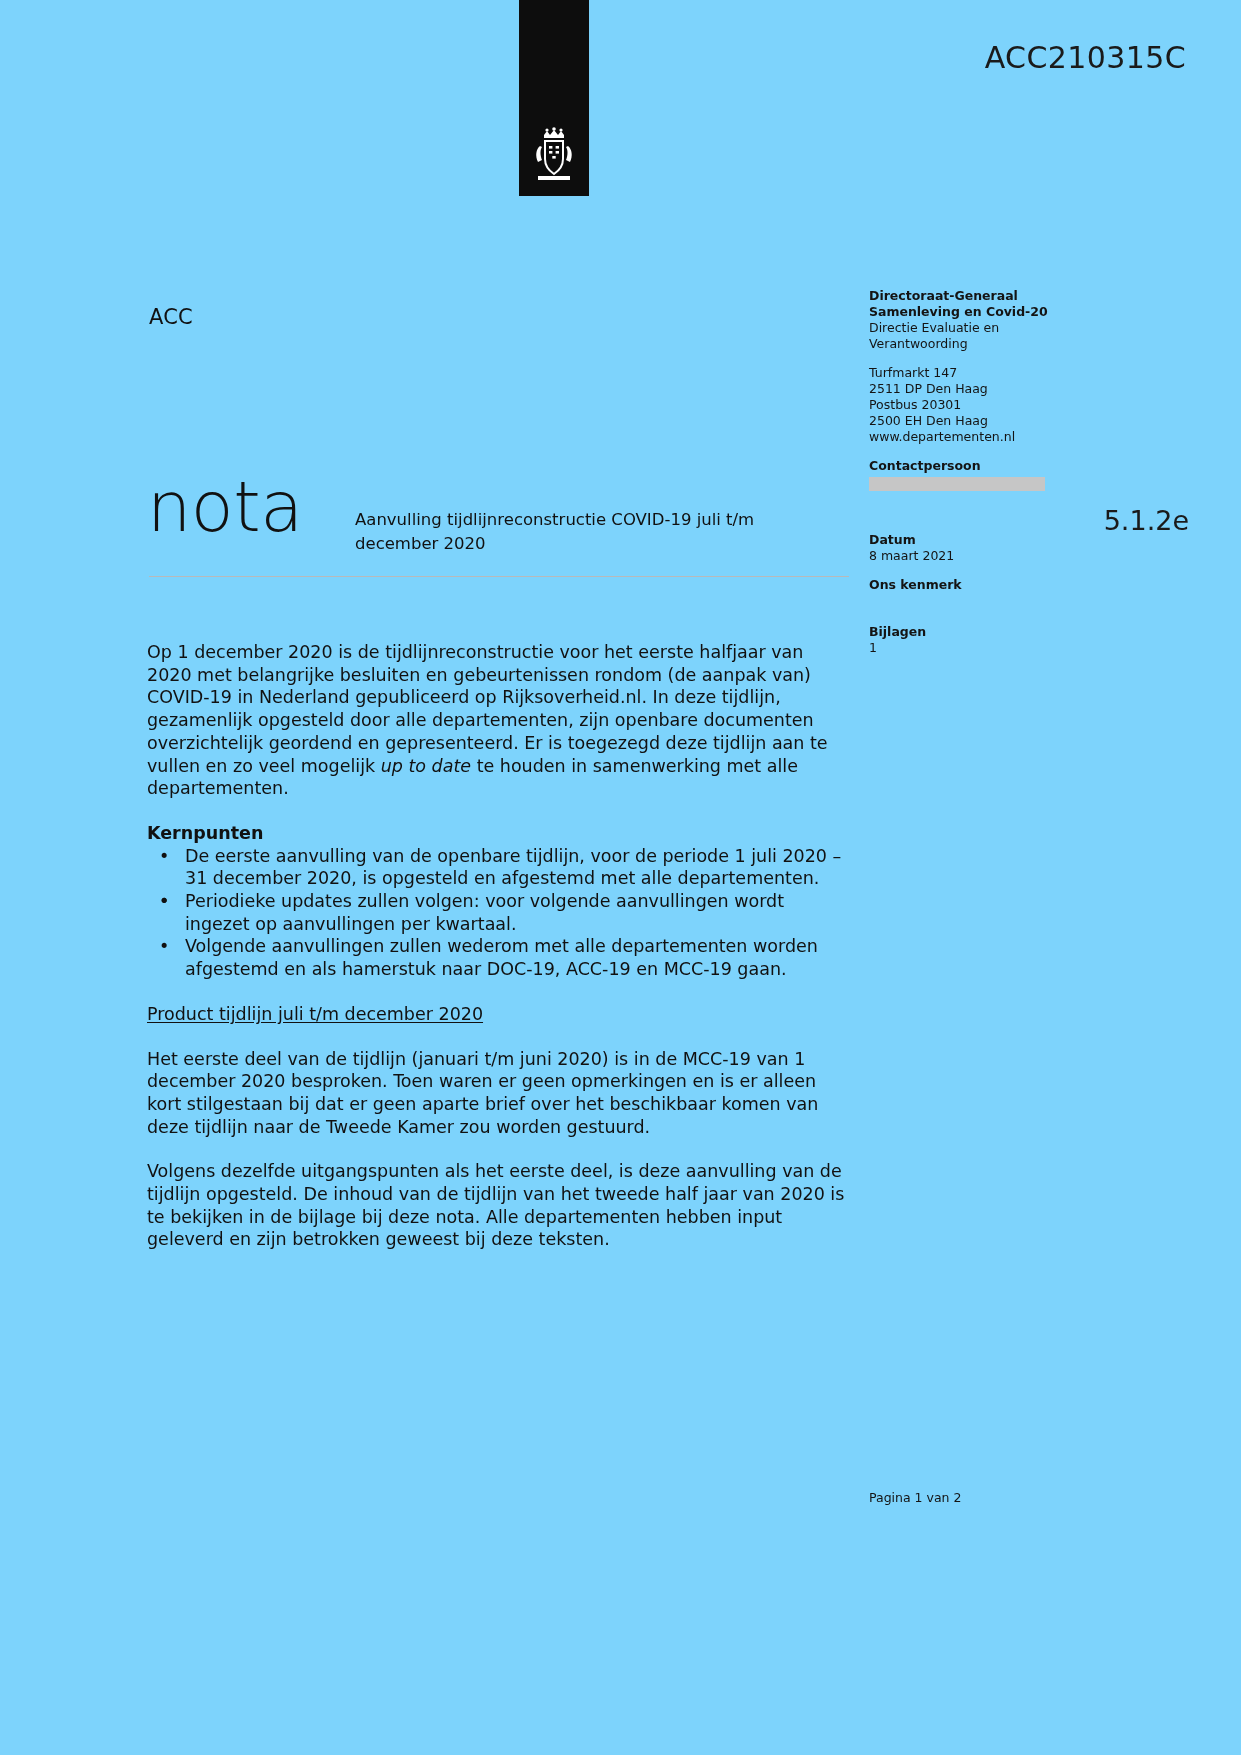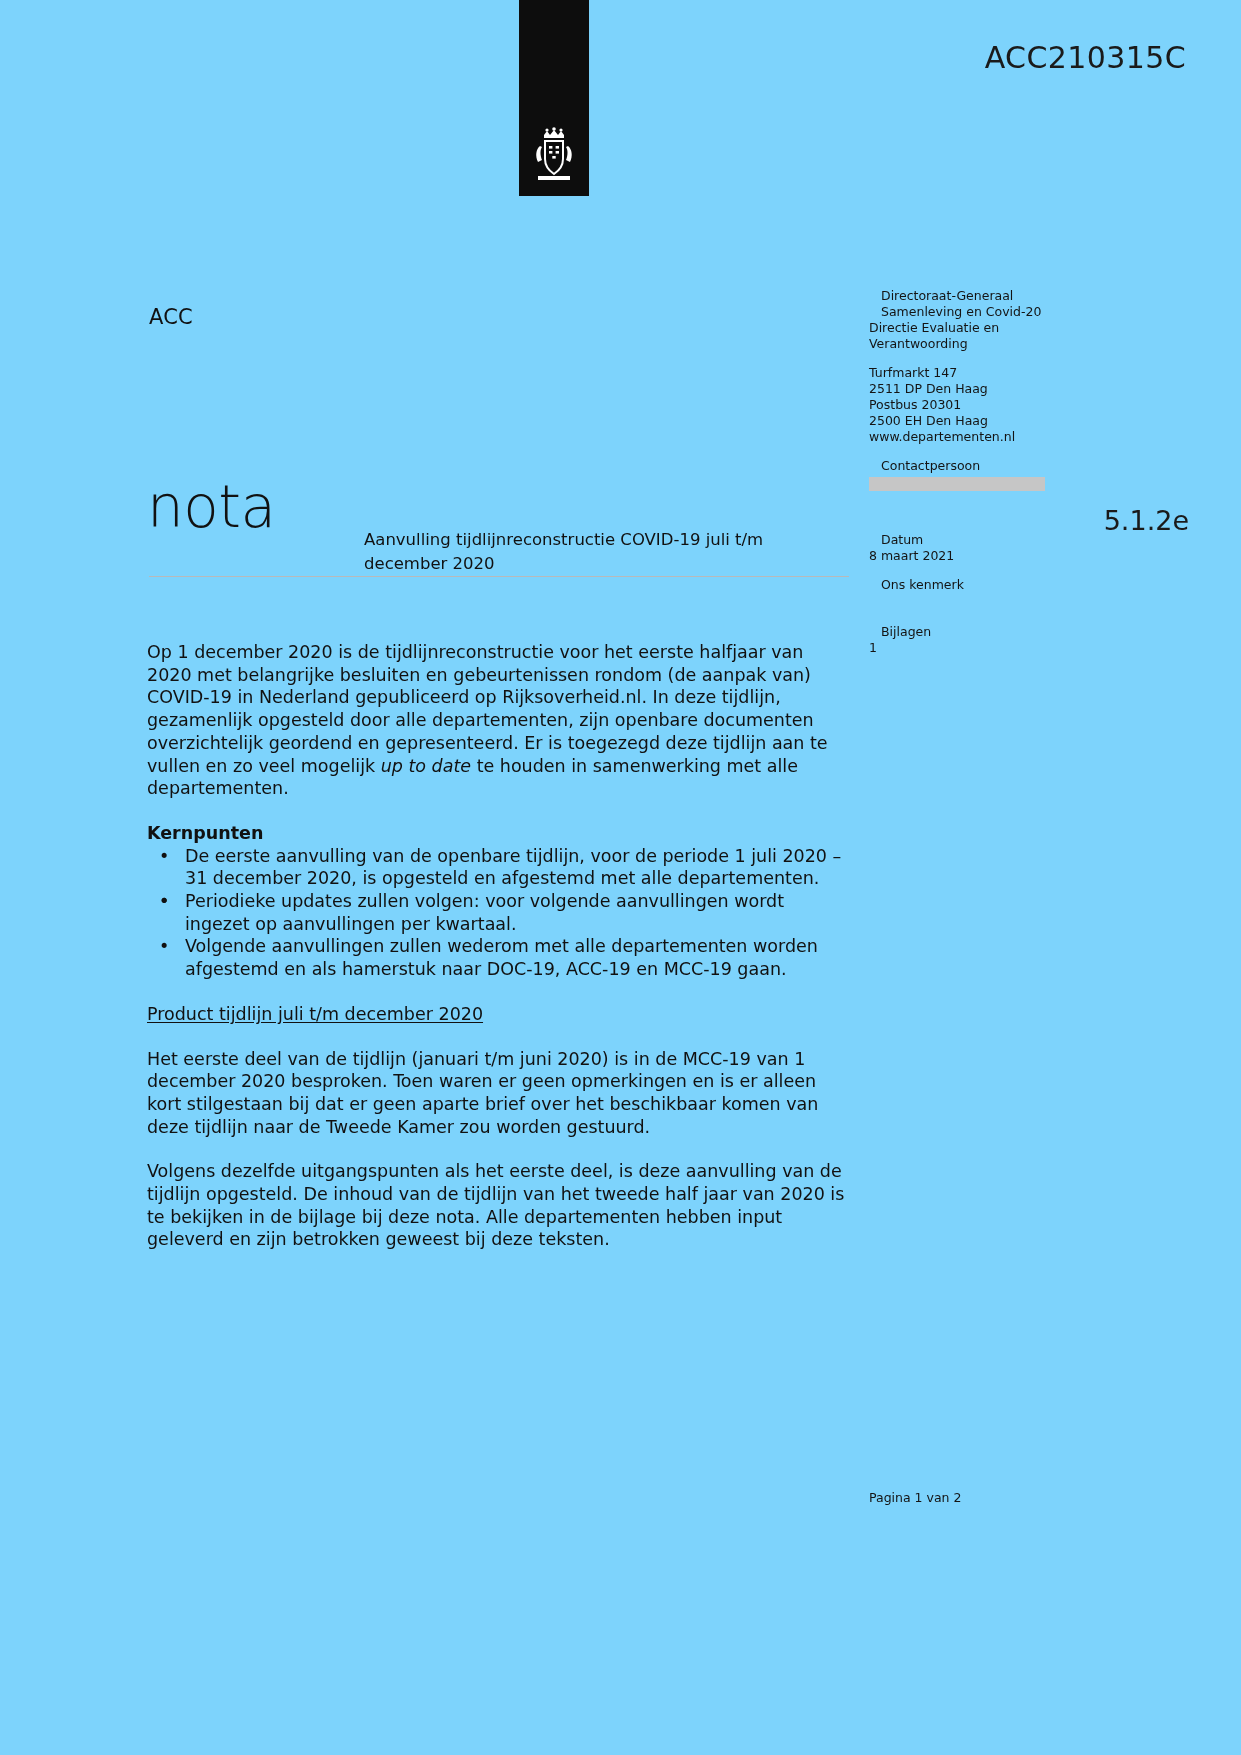--- a/index.html
+++ b/index.html
@@ -70,21 +70,21 @@
     position: absolute;
     left: 869px;
     top: 288px;
     width: 200px;
     font-size: 12.5px;
     line-height: 16px;
     color: #141414;
   }
   .meta .grp { margin-bottom: 13px; }
   .meta .grp:last-child { margin-bottom: 0; }
-  .meta .b { font-weight: normal; margin-left: 12px; }
+  .meta .b { font-weight: bold; }
   .meta .ln { display: block; white-space: nowrap; }
 
   .redaction-bar {
     display: block;
     width: 176px;
     height: 14px;
     background: #c6c6c6;
     margin-top: 3px;
   }
 
@@ -99,36 +99,35 @@
     font-size: 27px;
     color: #1a1a1a;
     white-space: nowrap;
   }
 
   
   .nota-title {
     position: absolute;
     left: 147px;
     top: 478px;
-    font-size: 58px;
+    font-size: 70px;
     line-height: 58px;
     font-weight: 300;
     letter-spacing: -0.5px;
     color: #111;
     font-family: "DejaVu Sans", "Liberation Sans", sans-serif;
   }
   .nota-subtitle {
     position: absolute;
-    left: 364px;
+    left: 355px;
     top: 508px;
     width: 460px;
     font-size: 16.5px;
     line-height: 24px;
     color: #111;
-    margin-top: 20px;
   }
 
   
   .rule {
     position: absolute;
     left: 149px;
     top: 576px;
     width: 700px;
     height: 1px;
     background: #b9b9b9;

